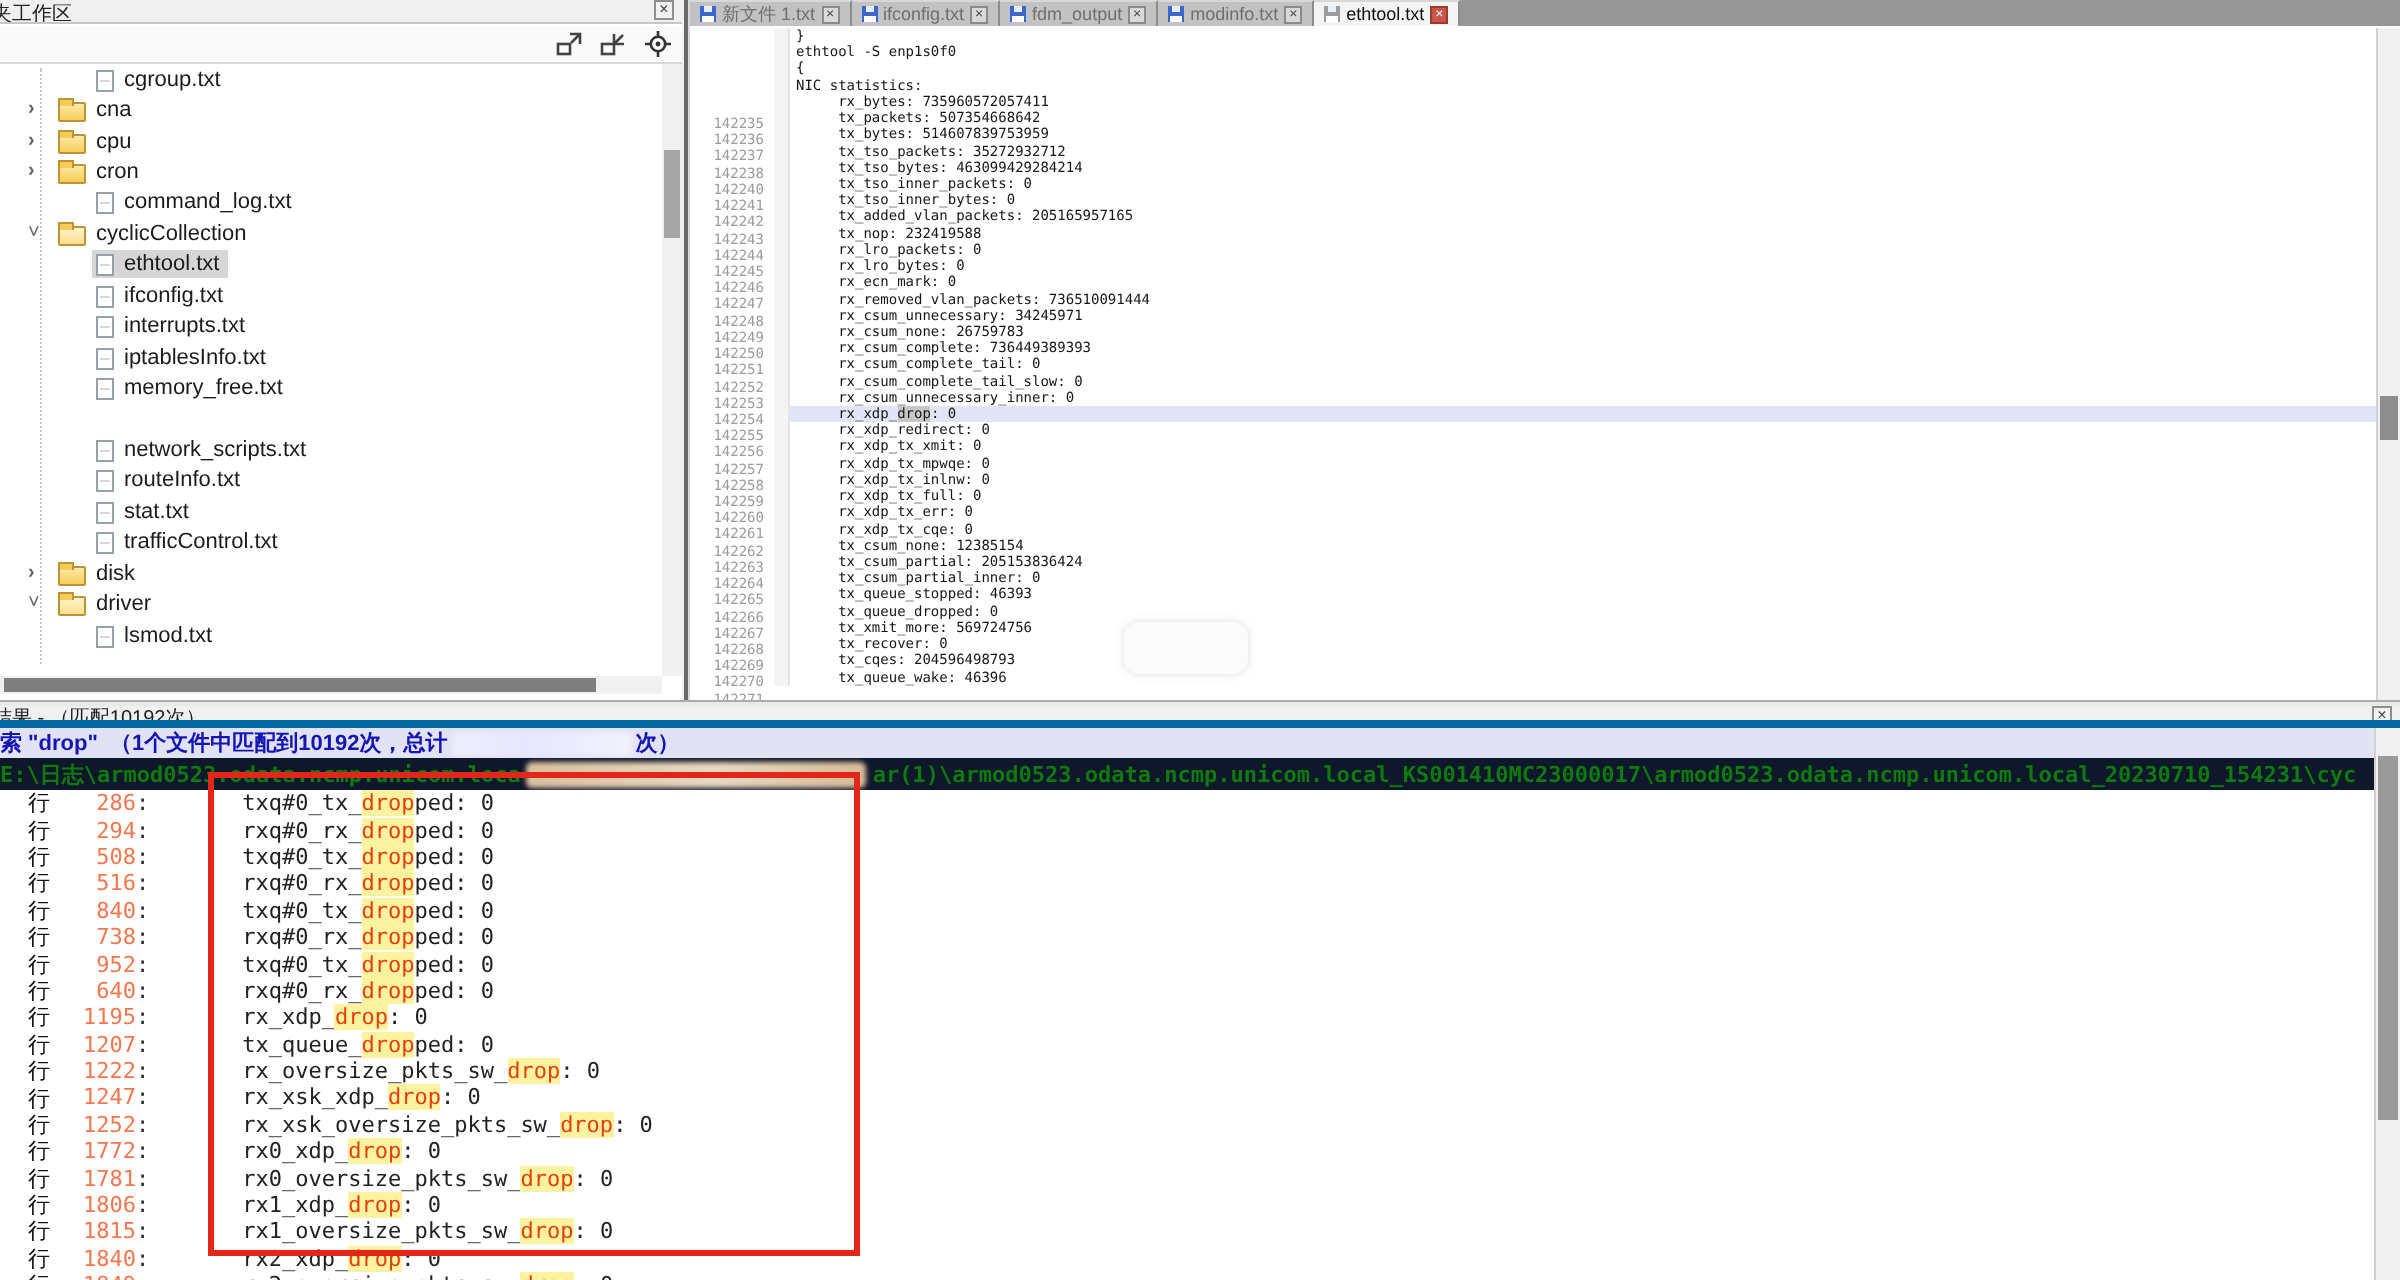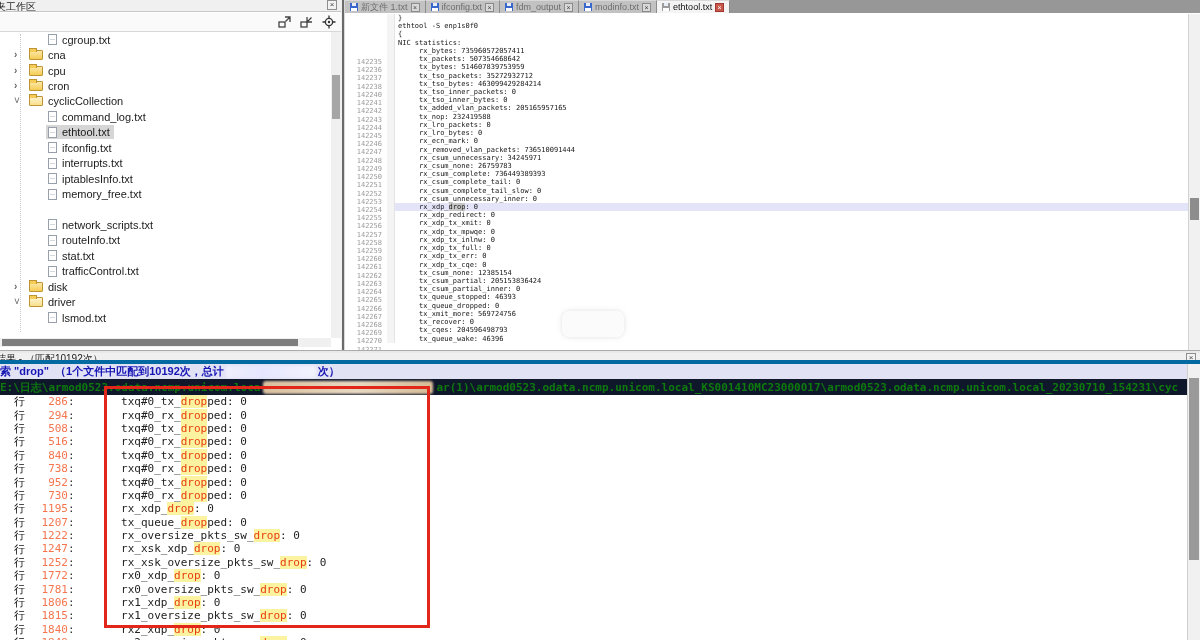--- a/index.html
+++ b/index.html
@@ -22,21 +22,21 @@
   .tool-btn { width:15px; height:13px; display:flex; align-items:center; justify-content:center; }
   .ws-tree { position:absolute; left:0; top:32px; width:331px; height:306px; overflow:hidden; background:#FFF; }
   .guide { position:absolute; border-left:1px dotted #C9C9C9; width:0; }
   .trow { display:flex; align-items:center; height:15.45px; font-size:11px; color:#1B1B1B; position:relative; }
   .trow.folder { padding-left:14px; }
   .trow.file { padding-left:46px; }
   .trow.blank { visibility:hidden; }
   .tw { width:13px; color:#666; font-size:10px; line-height:10px; }
   .folder.collapsed .tw::before { content:"›"; font-weight:bold; }
   .folder.expanded .tw::before { content:"˅"; }
-  .inner { display:inline-flex; align-items:center; gap:5px; padding:1px 4px 1px 2px; }
+  .inner { display:inline-flex; align-items:flex-end; gap:5px; padding:1px 4px 1px 2px; }
   .trow.selected .inner { background:#D6D6D6; }
   .ticon { flex:none; }
   .folder .ticon { width:14px; height:10px; background:linear-gradient(#FCE9A8,#F5CC55);
                    border:1px solid #BD9334; border-radius:1px; position:relative; }
   .folder .ticon::before { content:""; position:absolute; top:-3px; left:-1px; width:6px; height:3px;
                    background:#F5CC55; border:1px solid #BD9334; border-bottom:none; }
   .folder.expanded .ticon { background:linear-gradient(#FDF3CF,#F9E08D); }
   .file .ticon { width:9px; height:11px; border:1px solid #97A0A8;
                  background:repeating-linear-gradient(to bottom,#FFF 0,#FFF 2px,#D3D8DC 2px,#D3D8DC 3px) content-box,#FFF padding-box;
                  padding:2px 1px; }
@@ -157,32 +157,32 @@
       <span class="tlabel">cpu</span>
     </span>
   </div>
         <div class="trow folder collapsed">
     <span class="tw"></span>
     <span class="inner">
       <span class="ticon"></span>
       <span class="tlabel">cron</span>
     </span>
   </div>
+        <div class="trow file">
+
+    <span class="inner">
+      <span class="ticon"></span>
+      <span class="tlabel">command_log.txt</span>
+    </span>
+  </div>
         <div class="trow folder expanded">
     <span class="tw"></span>
     <span class="inner">
       <span class="ticon"></span>
       <span class="tlabel">cyclicCollection</span>
-    </span>
-  </div>
-        <div class="trow file">
-
-    <span class="inner">
-      <span class="ticon"></span>
-      <span class="tlabel">command_log.txt</span>
     </span>
   </div>
         <div class="trow file selected">
 
     <span class="inner">
       <span class="ticon"></span>
       <span class="tlabel">ethtool.txt</span>
     </span>
   </div>
         <div class="trow file">
@@ -571,21 +571,21 @@
     <span class="rtext"><span>    rxq#0_rx_</span><span class="m2">drop</span><span>ped: 0</span></span>
   </div>
         <div class="rrow">
     <span class="hang">行</span>
     <span class="lnum">952</span>
     <span class="colon">:</span>
     <span class="rtext"><span>    txq#0_tx_</span><span class="m2">drop</span><span>ped: 0</span></span>
   </div>
         <div class="rrow">
     <span class="hang">行</span>
-    <span class="lnum">730</span>
+    <span class="lnum">640</span>
     <span class="colon">:</span>
     <span class="rtext"><span>    rxq#0_rx_</span><span class="m2">drop</span><span>ped: 0</span></span>
   </div>
         <div class="rrow">
     <span class="hang">行</span>
     <span class="lnum">1195</span>
     <span class="colon">:</span>
     <span class="rtext"><span>    rx_xdp_</span><span class="m2">drop</span><span>: 0</span></span>
   </div>
         <div class="rrow">

